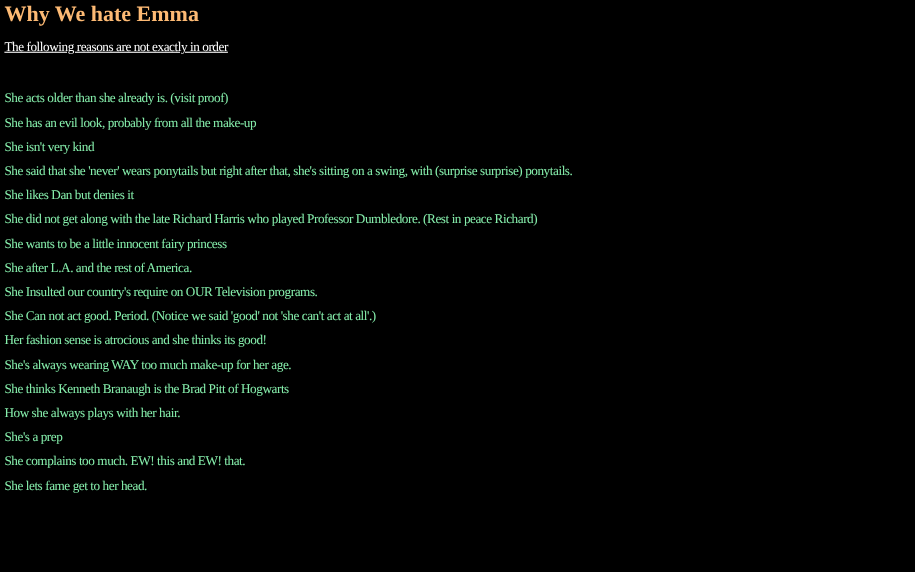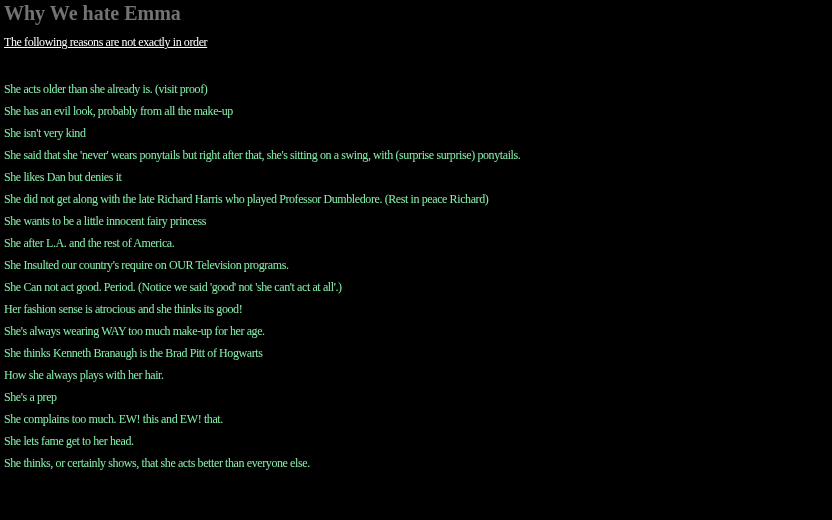--- a/index.html
+++ b/index.html
@@ -15,21 +15,21 @@
     color: #ffffff;
   }
   .page {
     padding: 2px 0 0 4px;
   }
   .page-title {
     font-size: 20px;
     line-height: 23px;
     font-weight: bold;
     margin: 0;
-    color: #737373;
+    color: #fdba74;
   }
   .subtitle {
     font-size: 12px;
     line-height: 15px;
     margin: 10px 0 0 0;
     letter-spacing: -0.4px;
     color: #ffffff;
     text-decoration: underline;
   }
   .reasons {
@@ -63,15 +63,14 @@
       <p class="reason">She after L.A. and the rest of America.</p>
       <p class="reason">She Insulted our country's require on OUR Television programs.</p>
       <p class="reason">She Can not act good. Period. (Notice we said 'good' not 'she can't act at all'.)</p>
       <p class="reason">Her fashion sense is atrocious and she thinks its good!</p>
       <p class="reason">She's always wearing WAY too much make-up for her age.</p>
       <p class="reason">She thinks Kenneth Branaugh is the Brad Pitt of Hogwarts</p>
       <p class="reason">How she always plays with her hair.</p>
       <p class="reason">She's a prep</p>
       <p class="reason">She complains too much. EW! this and EW! that.</p>
       <p class="reason">She lets fame get to her head.</p>
-      <p class="reason">She thinks, or certainly shows, that she acts better than everyone else.</p>
   </div>
 </div>
 
 </body></html>

